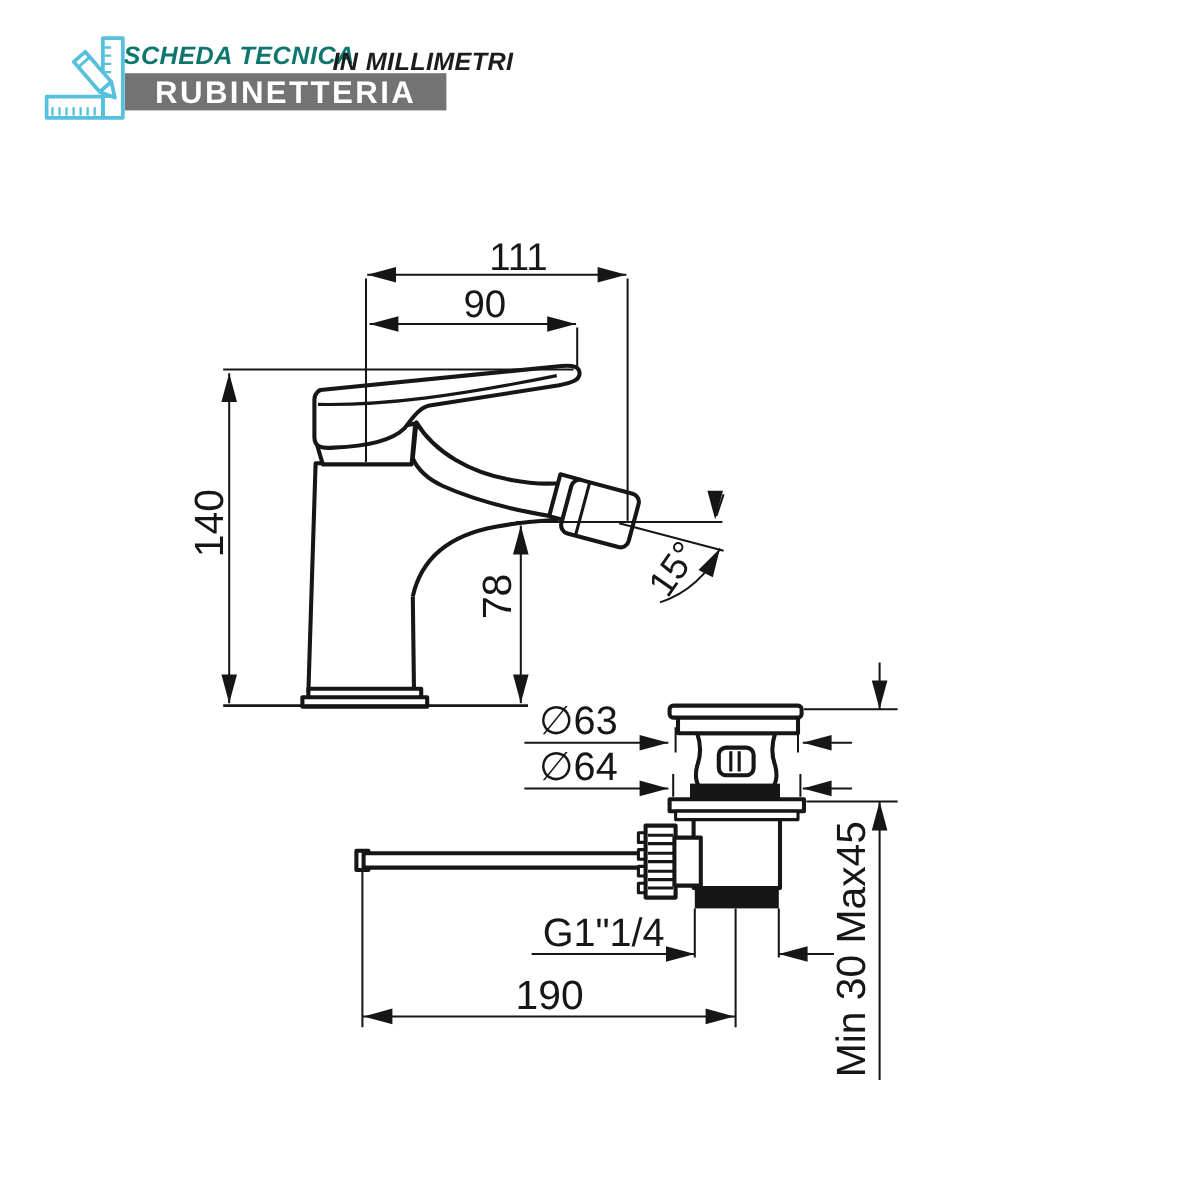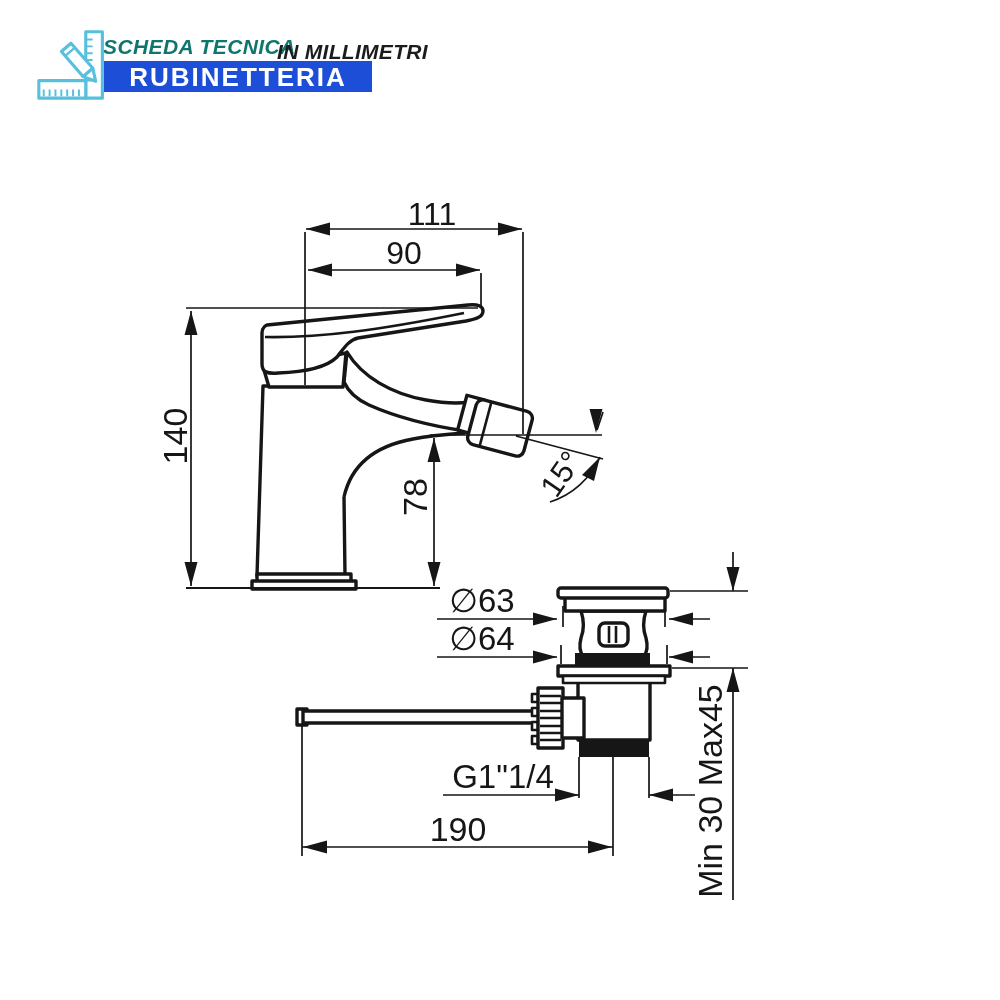--- a/index.html
+++ b/index.html
@@ -2,21 +2,21 @@
 <html><head>
 <meta charset="utf-8">
 <style>
   html,body{margin:0;padding:0;}
   body{width:1000px;height:1000px;background:#ffffff;position:relative;overflow:hidden;
        font-family:"Liberation Sans",sans-serif;}
   .hdr-title{position:absolute;left:103px;top:35px;font-style:italic;font-weight:600;
        font-size:21px;letter-spacing:.4px;color:#0f766e;white-space:nowrap;text-align:right;}
   .hdr-sub{position:absolute;left:277px;top:40px;font-style:italic;font-weight:600;
        font-size:21px;letter-spacing:.3px;color:#1c1c1c;white-space:nowrap;}
-  .banner{position:absolute;left:104px;top:61px;width:268px;height:31px;background:#1d4ed8;
+  .banner{position:absolute;left:104px;top:61px;width:268px;height:31px;background:#737373;
        color:#ffffff;text-align:center;line-height:32px;font-weight:800;font-size:26px;
        letter-spacing:2px;white-space:nowrap;}
   .logo{position:absolute;left:31px;top:20px;width:88px;height:86px;z-index:3;}
   svg.drawing{position:absolute;left:0;top:0;width:1000px;height:1000px;}
   .thick{fill:none;stroke:#161616;stroke-width:3.4;stroke-linejoin:round;}
   .med{fill:none;stroke:#161616;stroke-width:2.6;stroke-linejoin:round;}
   .wfill{fill:#ffffff;}
   .dark{fill:#161616;stroke:none;}
   .thin{fill:none;stroke:#161616;stroke-width:1.7;}
   .ground{fill:none;stroke:#161616;stroke-width:2.2;}

